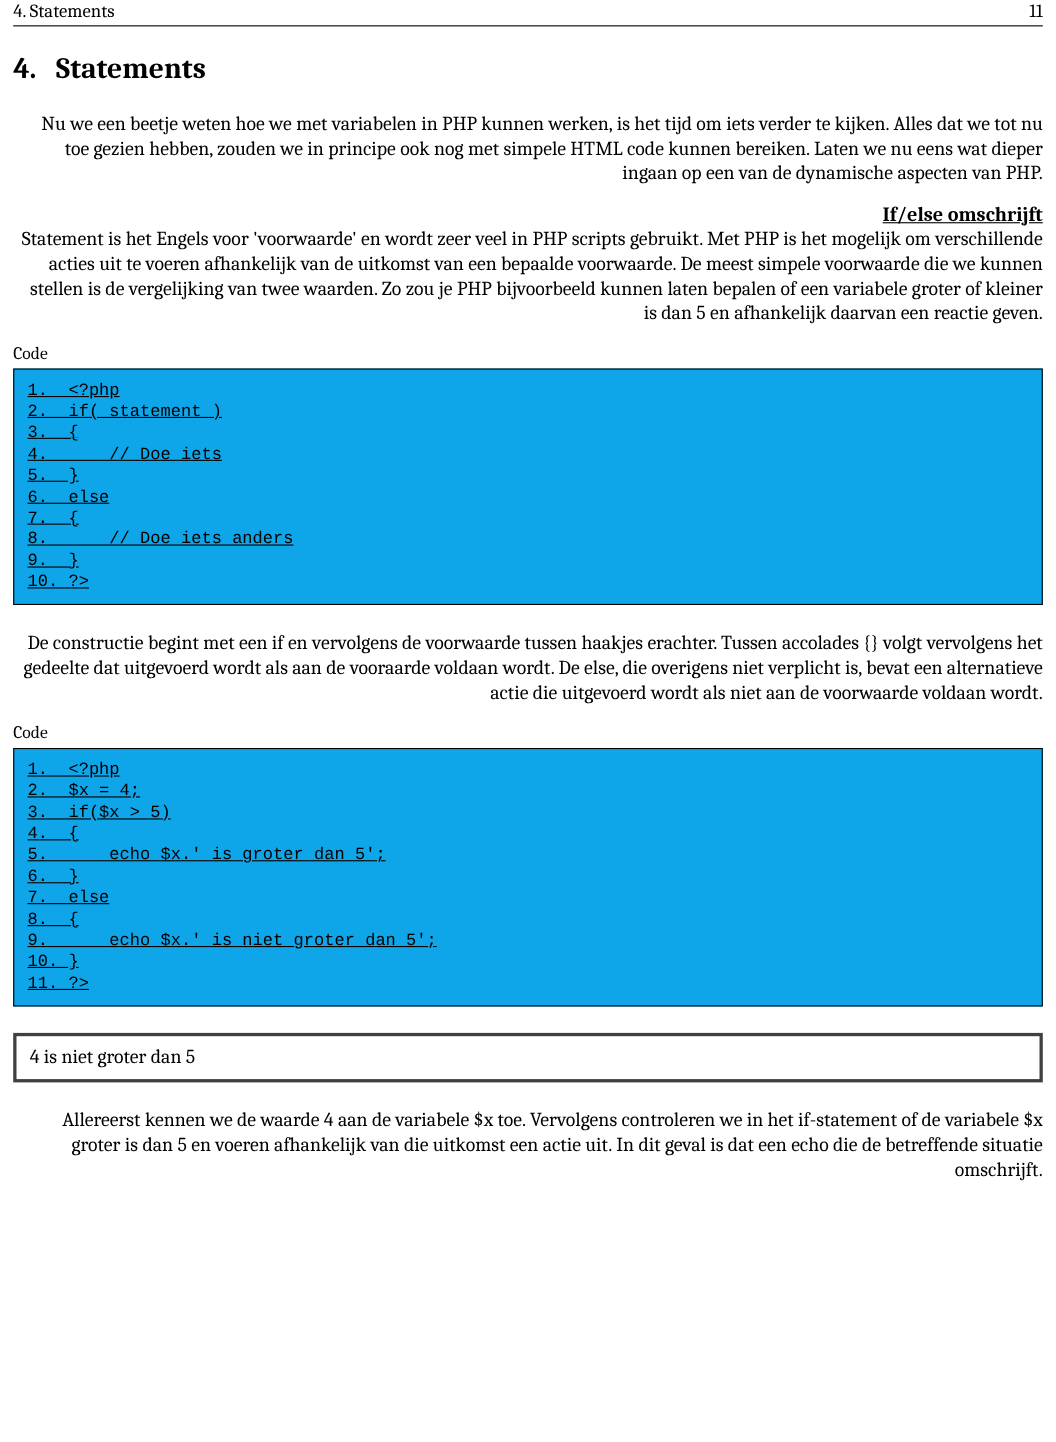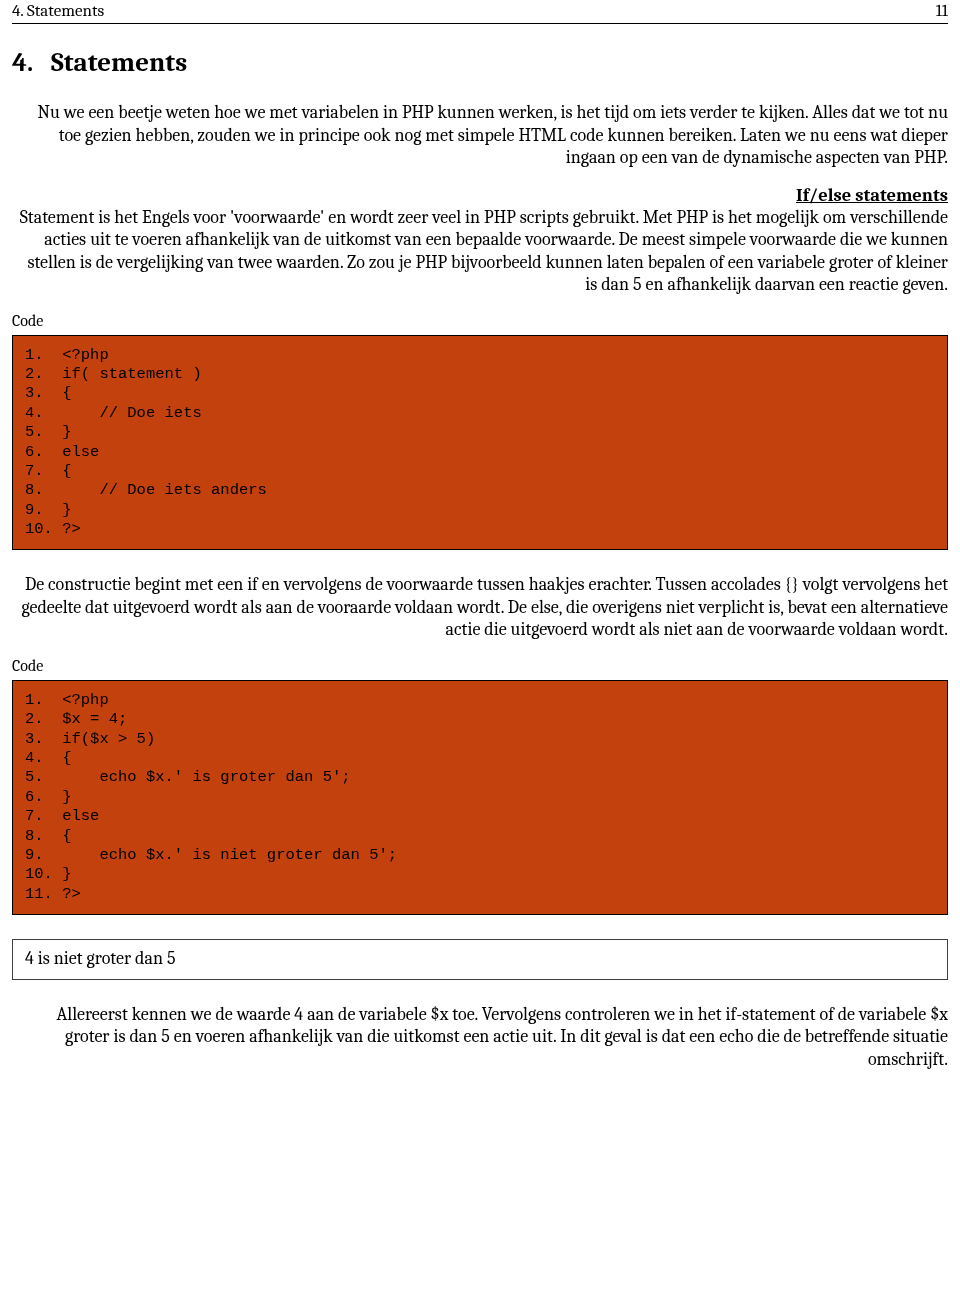--- a/index.html
+++ b/index.html
@@ -46,33 +46,34 @@
     font-size: 18.5px;
   }
   .label-code,
   .label-output {
     font-weight: normal;
     font-size: 16px;
     margin: 6px 0 4px 0;
     display: block;
   }
   pre.code-block {
-    background: #c2410c;
+    background: #0ea5e9;
     border: 1px solid #000;
     padding: 10px 12px;
     margin: 0 0 24px 0;
     font-family: "Courier New", Courier, monospace;
     font-size: 15.5px;
     line-height: 1.25;
     white-space: pre;
     overflow: hidden;
+    text-decoration: underline;
   }
   .output-block {
     background: #fff;
-    border: 1px solid #404040;
+    border: 3px solid #404040;
     padding: 8px 12px;
     margin: 0 0 24px 0;
     font-family: Cambria, Georgia, serif;
     font-size: 18px;
   }
 </style>
 </head>
 <body>
 
 <div class="page">
@@ -83,21 +84,21 @@
   </div>
   <div class="hr"></div>
 
   <h1 class="section-title">
     <span>4.</span>&nbsp;&nbsp;&nbsp;<span>Statements</span>
   </h1>
 
   <p>Nu we een beetje weten hoe we met variabelen in PHP kunnen werken, is het tijd om iets verder te kijken. Alles dat we tot nu toe gezien hebben, zouden we in principe ook nog met simpele HTML code kunnen bereiken. Laten we nu eens wat dieper ingaan op een van de dynamische aspecten van PHP.</p>
 
   <p>
-    <span class="subhead">If/else statements</span>
+    <span class="subhead">If/else omschrijft</span>
     <span>Statement is het Engels voor 'voorwaarde' en wordt zeer veel in PHP scripts gebruikt. Met PHP is het mogelijk om verschillende acties uit te voeren afhankelijk van de uitkomst van een bepaalde voorwaarde. De meest simpele voorwaarde die we kunnen stellen is de vergelijking van twee waarden. Zo zou je PHP bijvoorbeeld kunnen laten bepalen of een variabele groter of kleiner is dan 5 en afhankelijk daarvan een reactie geven.</span>
   </p>
 
 
   <span class="label-code">Code</span>
   <pre class="code-block">1.  &lt;?php
 2.  if( statement )
 3.  {
 4.      // Doe iets
 5.  }

